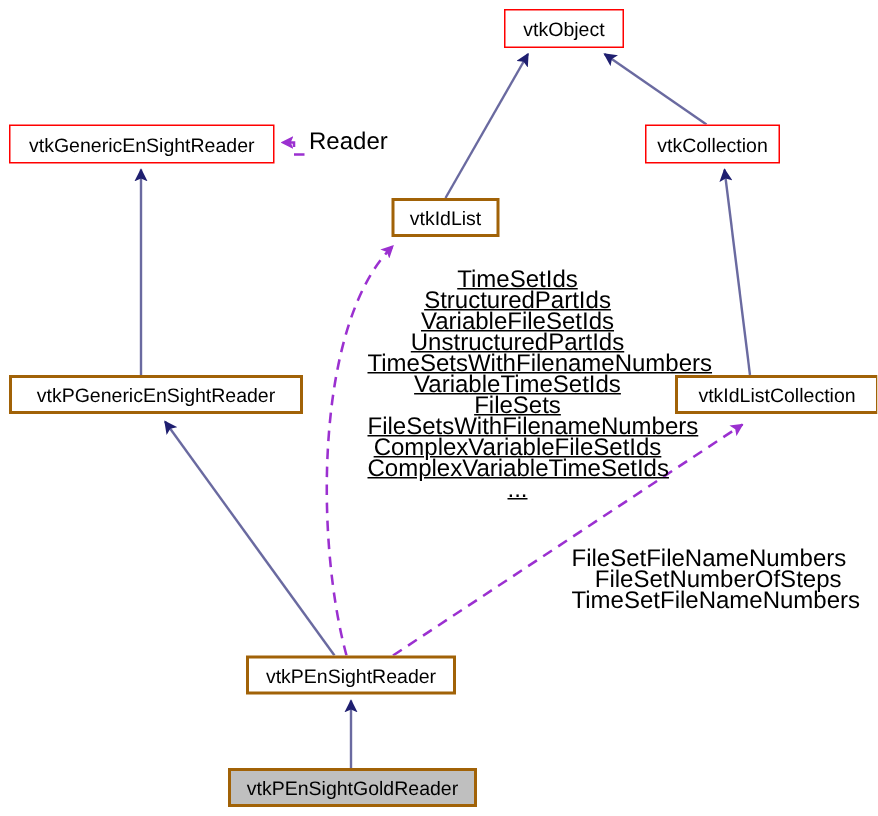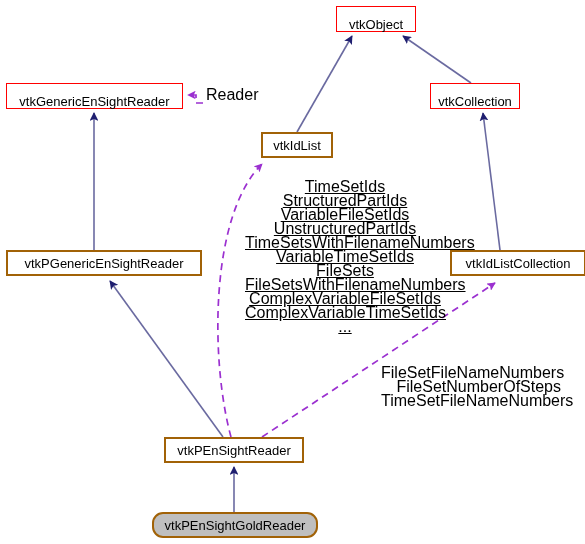--- a/index.html
+++ b/index.html
@@ -31,25 +31,23 @@
     font-size: 13px;
     line-height: 1;
     color: #000000;
     white-space: nowrap;
     background: #ffffff;
     border: 2px solid #a16207;
     z-index: 5;
   }
   .node.red {
     border: 1px solid #ff0000;
-    align-items: flex-end;
   }
   .node.filled {
     background: #bfbfbf;
-    border-radius: 11px;
   }
   .edge-label {
     position: absolute;
     font-size: 16px;
     line-height: 14px;
     color: #000000;
     white-space: pre;
     text-align: center;
     z-index: 4;
   }

